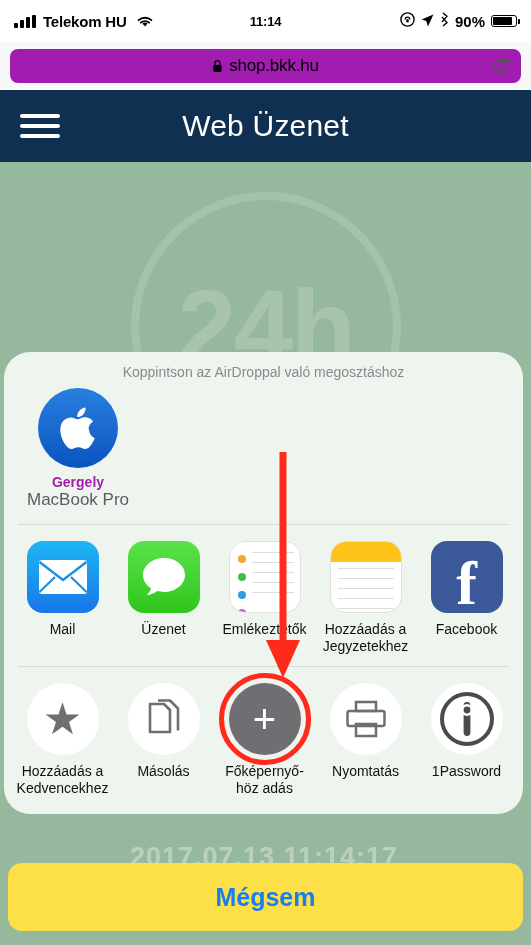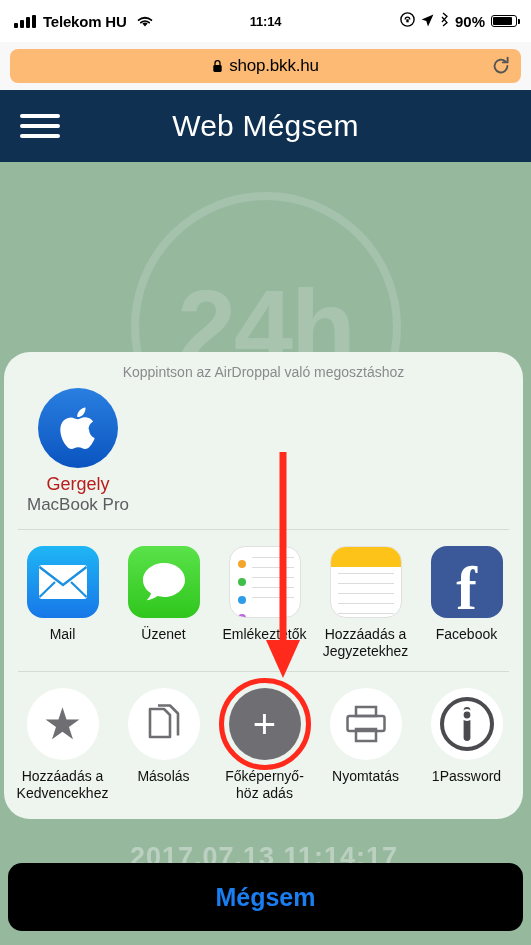--- a/index.html
+++ b/index.html
@@ -51,21 +51,21 @@
     width: 2px; height: 5px; background: #000; border-radius: 0 1px 1px 0;
   }
   .battery span { position: absolute; left: 1px; top: 1px; bottom: 1px; background: #000; border-radius: 1px; }
 
   
   .url-bar-wrap {
     height: 48px; background: #f8f8f8;
     display: flex; align-items: center; padding: 0 10px;
   }
   .url-field {
-    flex: 1; height: 34px; background: #fdba74; border-radius: 8px;
+    flex: 1; height: 34px; background: #a21caf; border-radius: 8px;
     display: flex; align-items: center; justify-content: center;
     position: relative;
   }
   .lock { width: 11px; height: 14px; margin-right: 6px; position: relative; }
   .url-text { font-size: 17px; color: #000; letter-spacing: -0.2px; }
   .reload {
     position: absolute; right: 10px; top: 50%; transform: translateY(-50%);
     width: 20px; height: 20px;
   }
 
@@ -119,21 +119,21 @@
   }
   .airdrop-row { display: flex; padding: 2px 0 14px 22px; }
   .airdrop-item { width: 104px; text-align: center; }
   .airdrop-avatar {
     width: 80px; height: 80px; border-radius: 50%;
     background: linear-gradient(#2a7fe0, #0a54c0);
     margin: 0 auto 6px; position: relative;
     display: flex; align-items: center; justify-content: center;
   }
   .airdrop-avatar svg { display:block; }
-  .airdrop-name { font-size: 18px; color: #b91c1c; font-weight: 400; }
+  .airdrop-name { font-size: 14px; color: #a21caf; font-weight: 700; }
   .airdrop-sub { font-size: 17px; color: #5c5c60; }
 
   .sep { height: 1px; background: #d4ddd4; margin: 0 14px; }
 
   .icon-row { display: flex; padding: 16px 6px 12px 8px; }
   .icon-cell { width: 103px; text-align: center; }
   .icon-tile {
     width: 72px; height: 72px; border-radius: 16px;
     margin: 0 auto 8px; position: relative; overflow: hidden;
   }
@@ -183,21 +183,21 @@
 
   
   .arrow {
     position: absolute; left: 261px; top: 452px; width: 44px; height: 230px;
     pointer-events: none;
   }
 
   
   .cancel-btn {
     position: absolute; left: 8px; right: 8px; bottom: 14px;
-    height: 68px; background: #000000; border-radius: 14px;
+    height: 68px; background: #fde047; border-radius: 14px;
     display: flex; align-items: center; justify-content: center;
     font-size: 25px; color: #1a7df0; font-weight: bold;
   }
 </style>
 </head>
 <body>
 
 <div class="status-bar">
   <div class="sb-left">
     <span class="signal">
@@ -258,21 +258,21 @@
     </span>
   </div>
 </div>
 
 <div class="app-header">
   <div class="hamburger">
       <i></i>
       <i></i>
       <i></i>
     </div>
-  <div class="app-title">Web Mégsem</div>
+  <div class="app-title">Web Üzenet</div>
 </div>
 
 <div class="page-body">
   <div class="badge-24h">
     <span>24h</span>
   </div>
   <div class="ticket-line">2017.07.13 11:14:17</div>
   <div class="dim"></div>
 </div>
 

